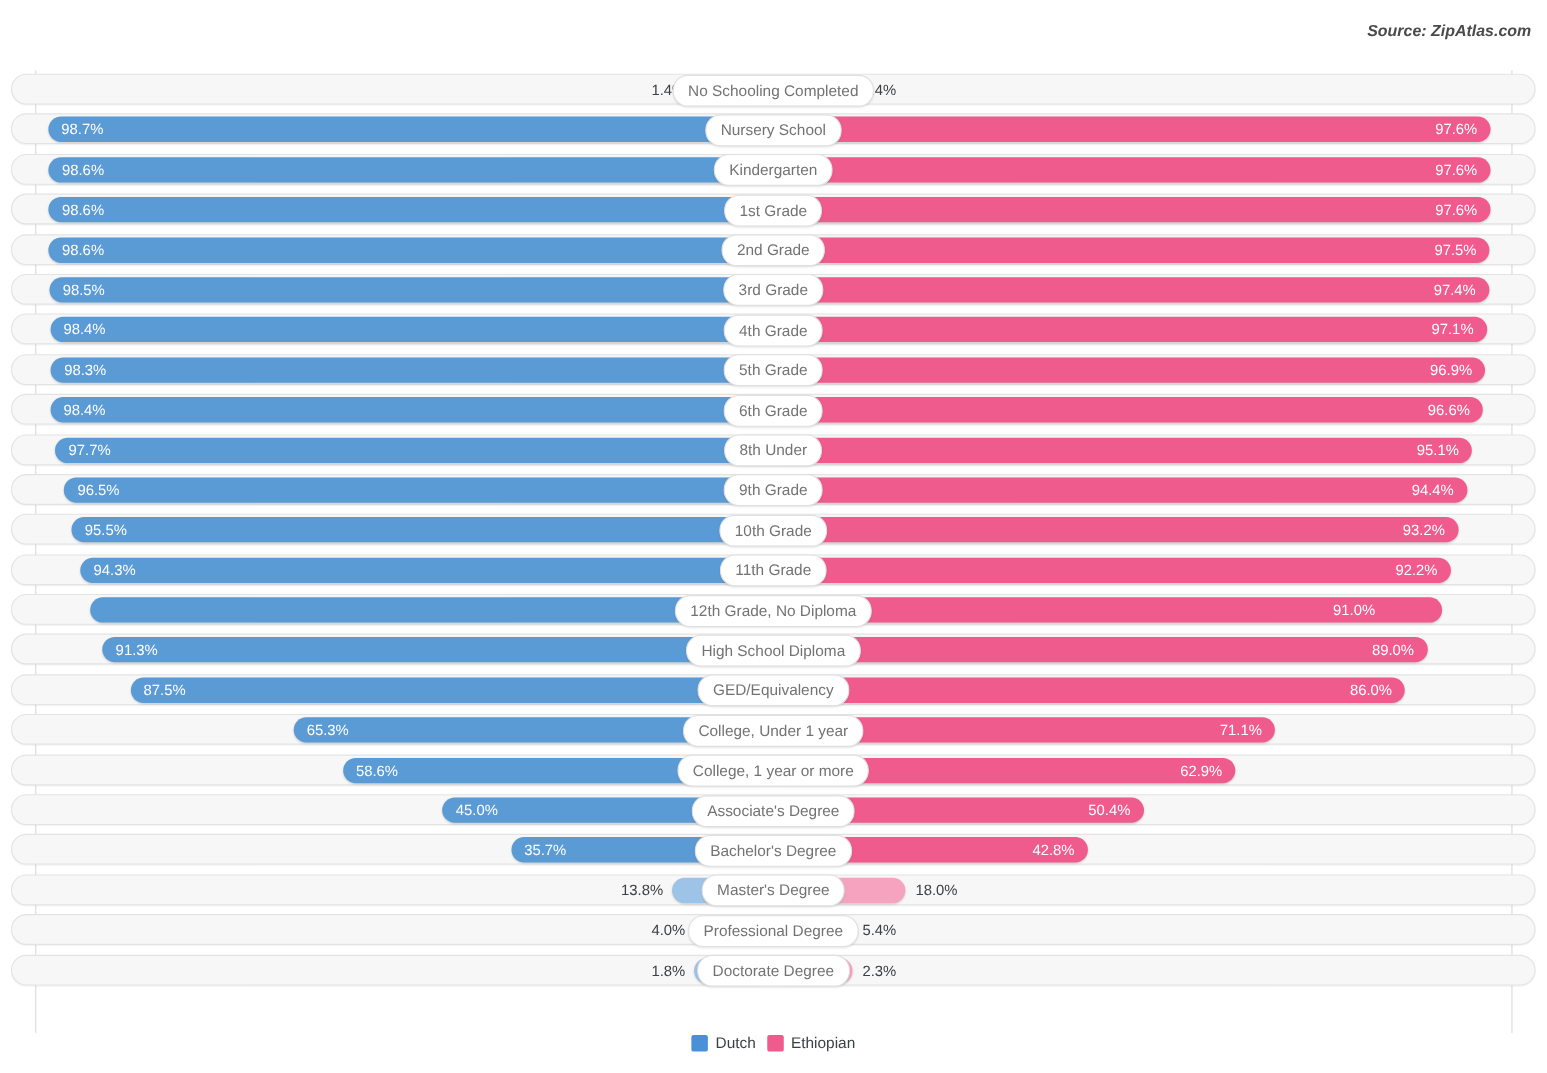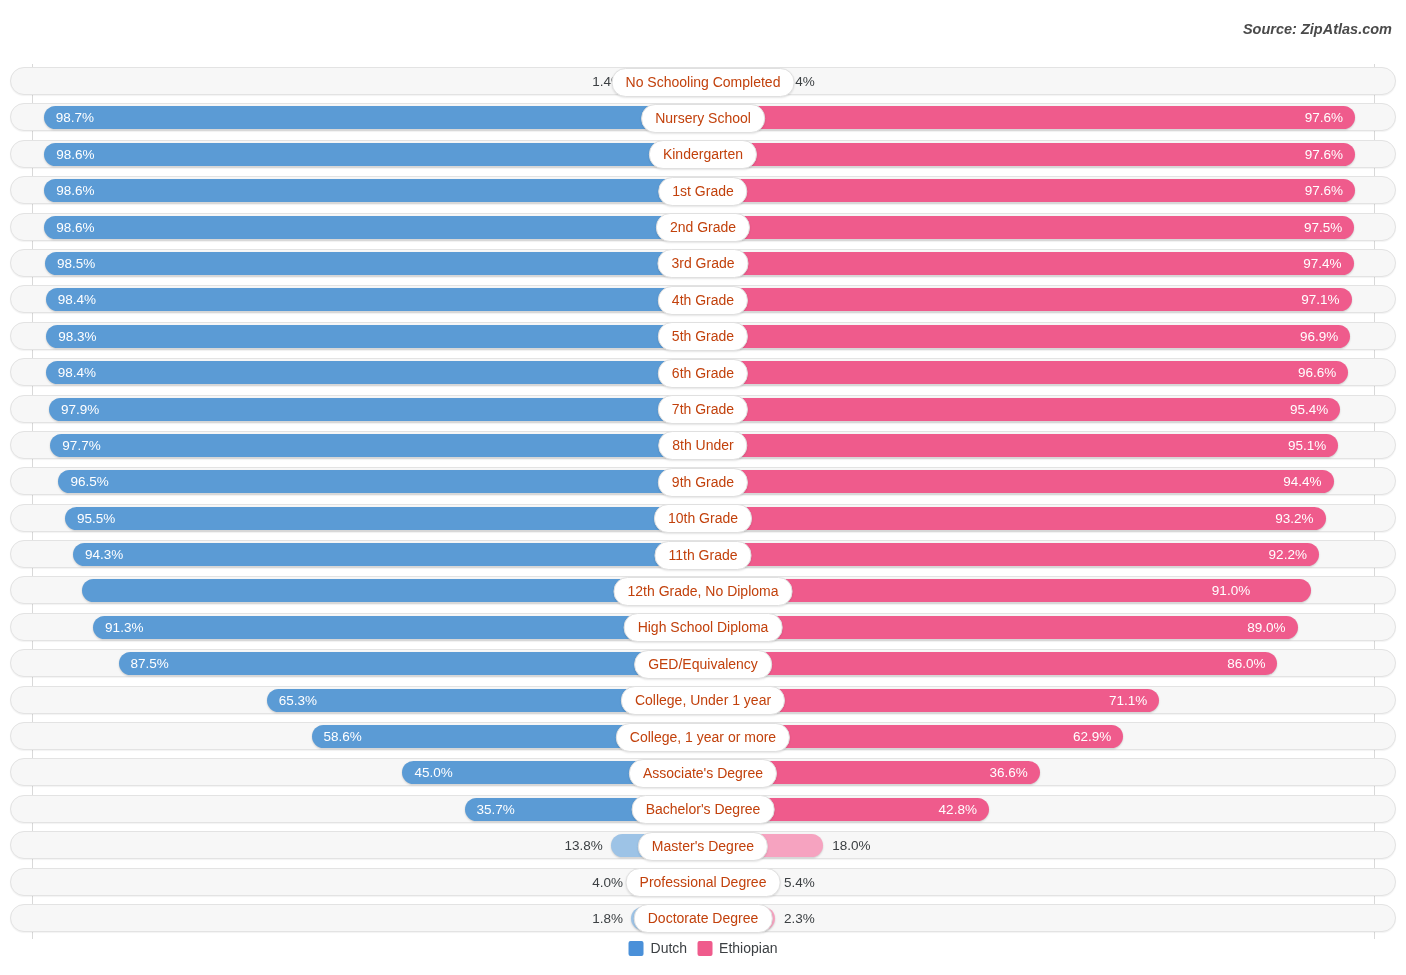--- a/index.html
+++ b/index.html
@@ -119,21 +119,21 @@
 
   .pill {
     position: absolute;
     top: 3.5px;
     height: 27px;
     line-height: 27px;
     background: #ffffff;
     border: 1px solid #e0e0e0;
     border-radius: 14px;
     font-size: 14px;
-    color: #c2410c;
+    color: #737373;
     padding: 0 13px;
     white-space: nowrap;
     left: 50%;
     transform: translateX(-50%);
     box-shadow: 0 1px 2px rgba(0,0,0,0.10);
     z-index: 5;
   }
 
   .footer {
     position: absolute;
@@ -256,28 +256,20 @@
         <div class="row">
           <div class="track"></div>
           <div class="bar left" style="left: 45.688px; width: 657.312px;"></div>
           <div class="bar right" style="left: 703px; width: 645.288px;"></div>
           <div class="bar-value inside" style="left: 57.688px;">98.4%</div>
           <div class="bar-value inside" style="left: 1292.29px; width: 44px; text-align: right;">96.6%</div>
           <div class="pill" style="left: 703px;">6th Grade</div>
         </div>
         <div class="row">
           <div class="track"></div>
-          <div class="bar left" style="left: 49.028px; width: 653.972px;"></div>
-          <div class="bar right" style="left: 703px; width: 637.272px;"></div>
-          <div class="bar-value inside" style="left: 61.028px;">97.9%</div>
-          <div class="bar-value inside" style="left: 1284.27px; width: 44px; text-align: right;">95.4%</div>
-          <div class="pill" style="left: 703px;">7th Grade</div>
-        </div>
-        <div class="row">
-          <div class="track"></div>
           <div class="bar left" style="left: 50.364px; width: 652.636px;"></div>
           <div class="bar right" style="left: 703px; width: 635.268px;"></div>
           <div class="bar-value inside" style="left: 62.364px;">97.7%</div>
           <div class="bar-value inside" style="left: 1282.27px; width: 44px; text-align: right;">95.1%</div>
           <div class="pill" style="left: 703px;">8th Under</div>
         </div>
         <div class="row">
           <div class="track"></div>
           <div class="bar left" style="left: 58.38px; width: 644.62px;"></div>
           <div class="bar right" style="left: 703px; width: 630.592px;"></div>
@@ -339,21 +331,21 @@
           <div class="bar right" style="left: 703px; width: 420.172px;"></div>
           <div class="bar-value inside" style="left: 323.552px;">58.6%</div>
           <div class="bar-value inside" style="left: 1067.17px; width: 44px; text-align: right;">62.9%</div>
           <div class="pill" style="left: 703px;">College, 1 year or more</div>
         </div>
         <div class="row">
           <div class="track"></div>
           <div class="bar left" style="left: 402.4px; width: 300.6px;"></div>
           <div class="bar right" style="left: 703px; width: 336.672px;"></div>
           <div class="bar-value inside" style="left: 414.4px;">45.0%</div>
-          <div class="bar-value inside" style="left: 983.672px; width: 44px; text-align: right;">36.6%</div>
+          <div class="bar-value inside" style="left: 983.672px; width: 44px; text-align: right;">50.4%</div>
           <div class="pill" style="left: 703px;">Associate's Degree</div>
         </div>
         <div class="row">
           <div class="track"></div>
           <div class="bar left" style="left: 464.524px; width: 238.476px;"></div>
           <div class="bar right" style="left: 703px; width: 285.904px;"></div>
           <div class="bar-value inside" style="left: 476.524px;">35.7%</div>
           <div class="bar-value inside" style="left: 932.904px; width: 44px; text-align: right;">42.8%</div>
           <div class="pill" style="left: 703px;">Bachelor's Degree</div>
         </div>

